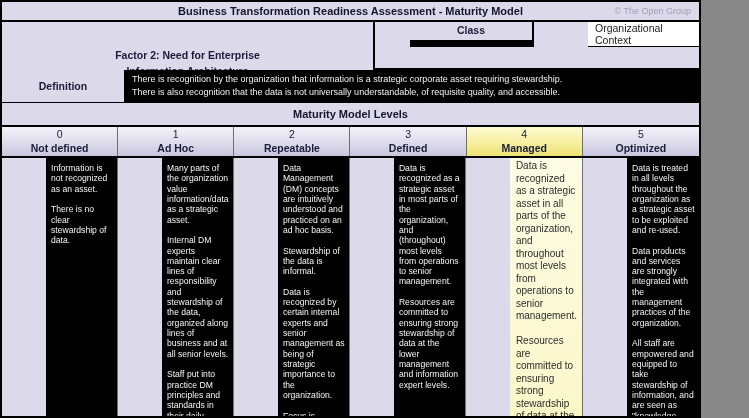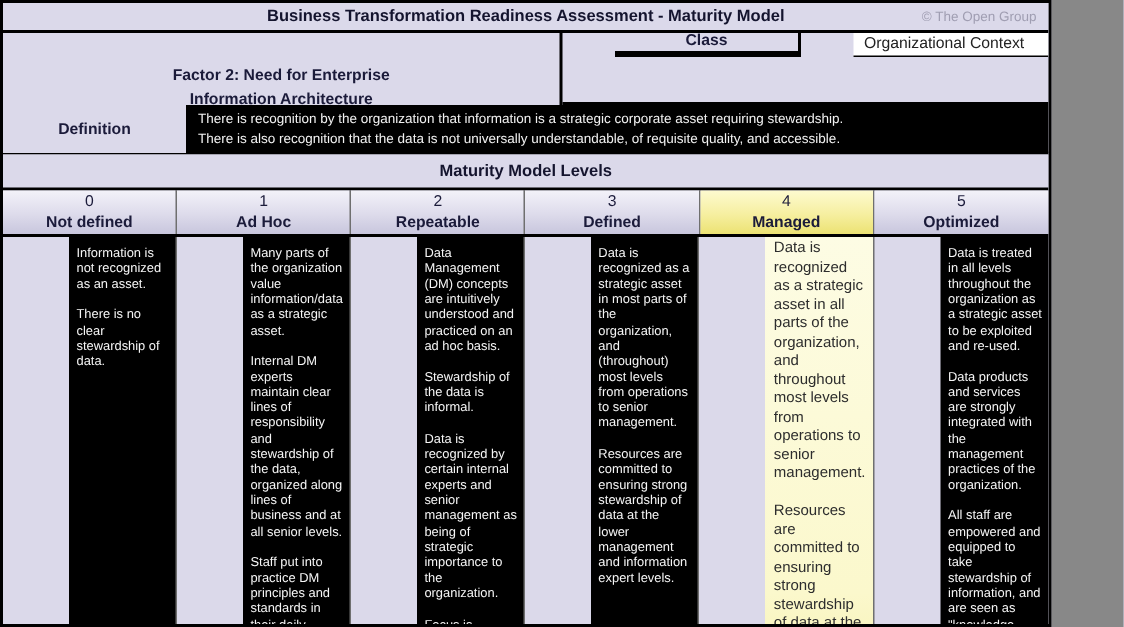--- a/index.html
+++ b/index.html
@@ -43,27 +43,27 @@
     text-align:center;
     font-size:10.5px; font-weight:bold; color:#1b1b3a; line-height:1.5;
   }
   .class-label, .btep-label {
     background:#dbd9ea;
     border-right:2px solid #000;
     display:flex; align-items:center; justify-content:center;
     text-align:center;
     font-size:10.5px; font-weight:bold; color:#1b1b3a; line-height:1.1;
   }
-  .class-label { border-bottom:4px solid #000000; }
+  .class-label { border-bottom:7px solid #000000; }
   .class-value {
     background:#fff;
     border-bottom:1px solid #000;
     display:flex; align-items:center;
     padding-left:7px;
-    font-size:10.5px; color:#222;
+    font-size:10.5px; color:#222;margin-left:19px;
   }
   .btep-value {
     background:#000;
     display:flex; align-items:center;
     padding-left:12px;
     font-size:11px; font-weight:bold; letter-spacing:1px;
     color:#000;
     text-shadow:-1px -1px 0 #fff, 1px -1px 0 #fff, -1px 1px 0 #fff, 1px 1px 0 #fff;
   }
 

